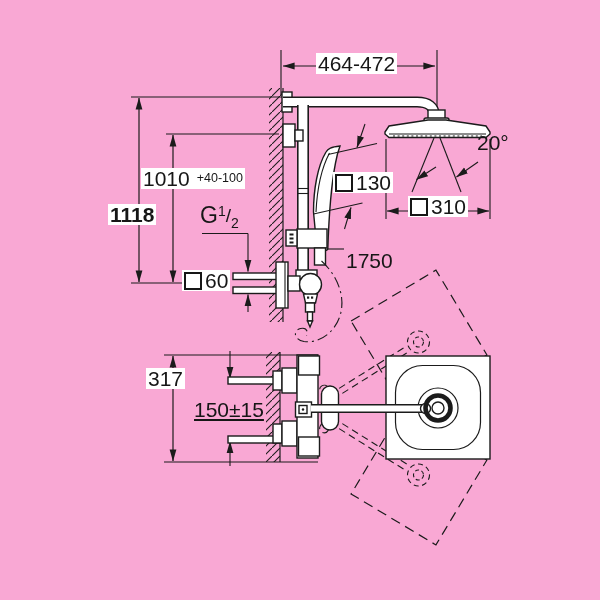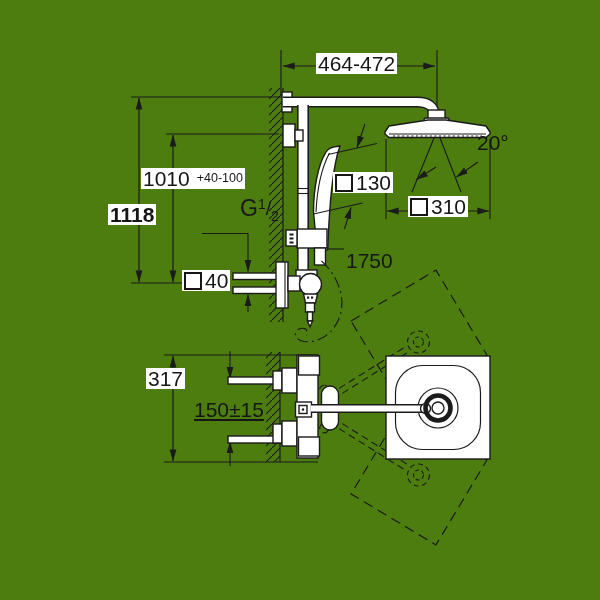--- a/index.html
+++ b/index.html
@@ -1,16 +1,16 @@
 <!DOCTYPE html>
 <html><head>
 <meta charset="utf-8">
 <style>
   html,body{margin:0;padding:0;background:#fff;}
-  .canvas{position:relative;width:600px;height:600px;background:#4d7c0f;overflow:hidden;
+  .canvas{position:relative;width:600px;height:600px;background:#f9a8d4;overflow:hidden;
           font-family:"Liberation Sans", sans-serif;color:#161616;}
   .canvas svg{position:absolute;left:0;top:0;}
   .lab{position:absolute;font-size:21px;line-height:1;white-space:nowrap;color:#161616;}
   .bgw{background:#fff;padding:0 2px;}
   .flex{display:flex;align-items:center;gap:3px;justify-content:center;}
   .sqsym{display:inline-block;width:14px;height:14px;border:2.2px solid #161616;background:#fff;}
   .tol{display:inline-flex;flex-direction:row;font-size:12.5px;line-height:1.05;margin-left:4px;}
   .gsup{font-size:14px;position:relative;top:-7px;}
   .gsub{font-size:14px;position:relative;top:5px;}
   .gsl{font-size:19px;position:relative;top:-1px;}
@@ -226,21 +226,21 @@
   <span class="tol">
     <span>+40</span>
     <span>-100</span>
   </span>
 </div>
 
 <div class="lab bgw" style="left:108px;top:204px;font-weight:bold;">
   <span>1118</span>
 </div>
 
-<div class="lab" style="left:200px;top:197px;font-size:23px;margin-left:40px;">
+<div class="lab" style="left:200px;top:204px;font-size:23px;">
   <span>G</span><span class="gsup">1</span><span class="gsl">/</span><span class="gsub">2</span>
 </div>
 
 <div class="lab bgw flex" style="left:333px;top:172px;">
   <span class="sqsym"></span>
   <span>130</span>
 </div>
 
 <div class="lab" style="left:477px;top:132px;">
   <span>20°</span>
@@ -250,21 +250,21 @@
   <span class="sqsym"></span>
   <span>310</span>
 </div>
 
 <div class="lab" style="left:346px;top:238px;margin-top:12px;">
   <span>1750</span>
 </div>
 
 <div class="lab bgw flex" style="left:182px;top:270px;">
   <span class="sqsym"></span>
-  <span>40</span>
+  <span>60</span>
 </div>
 
 <div class="lab bgw" style="left:146px;top:368px;">
   <span>317</span>
 </div>
 
 <div class="lab" style="left:194px;top:399px;text-decoration:underline;">
   <span>150±15</span>
 </div>
 

